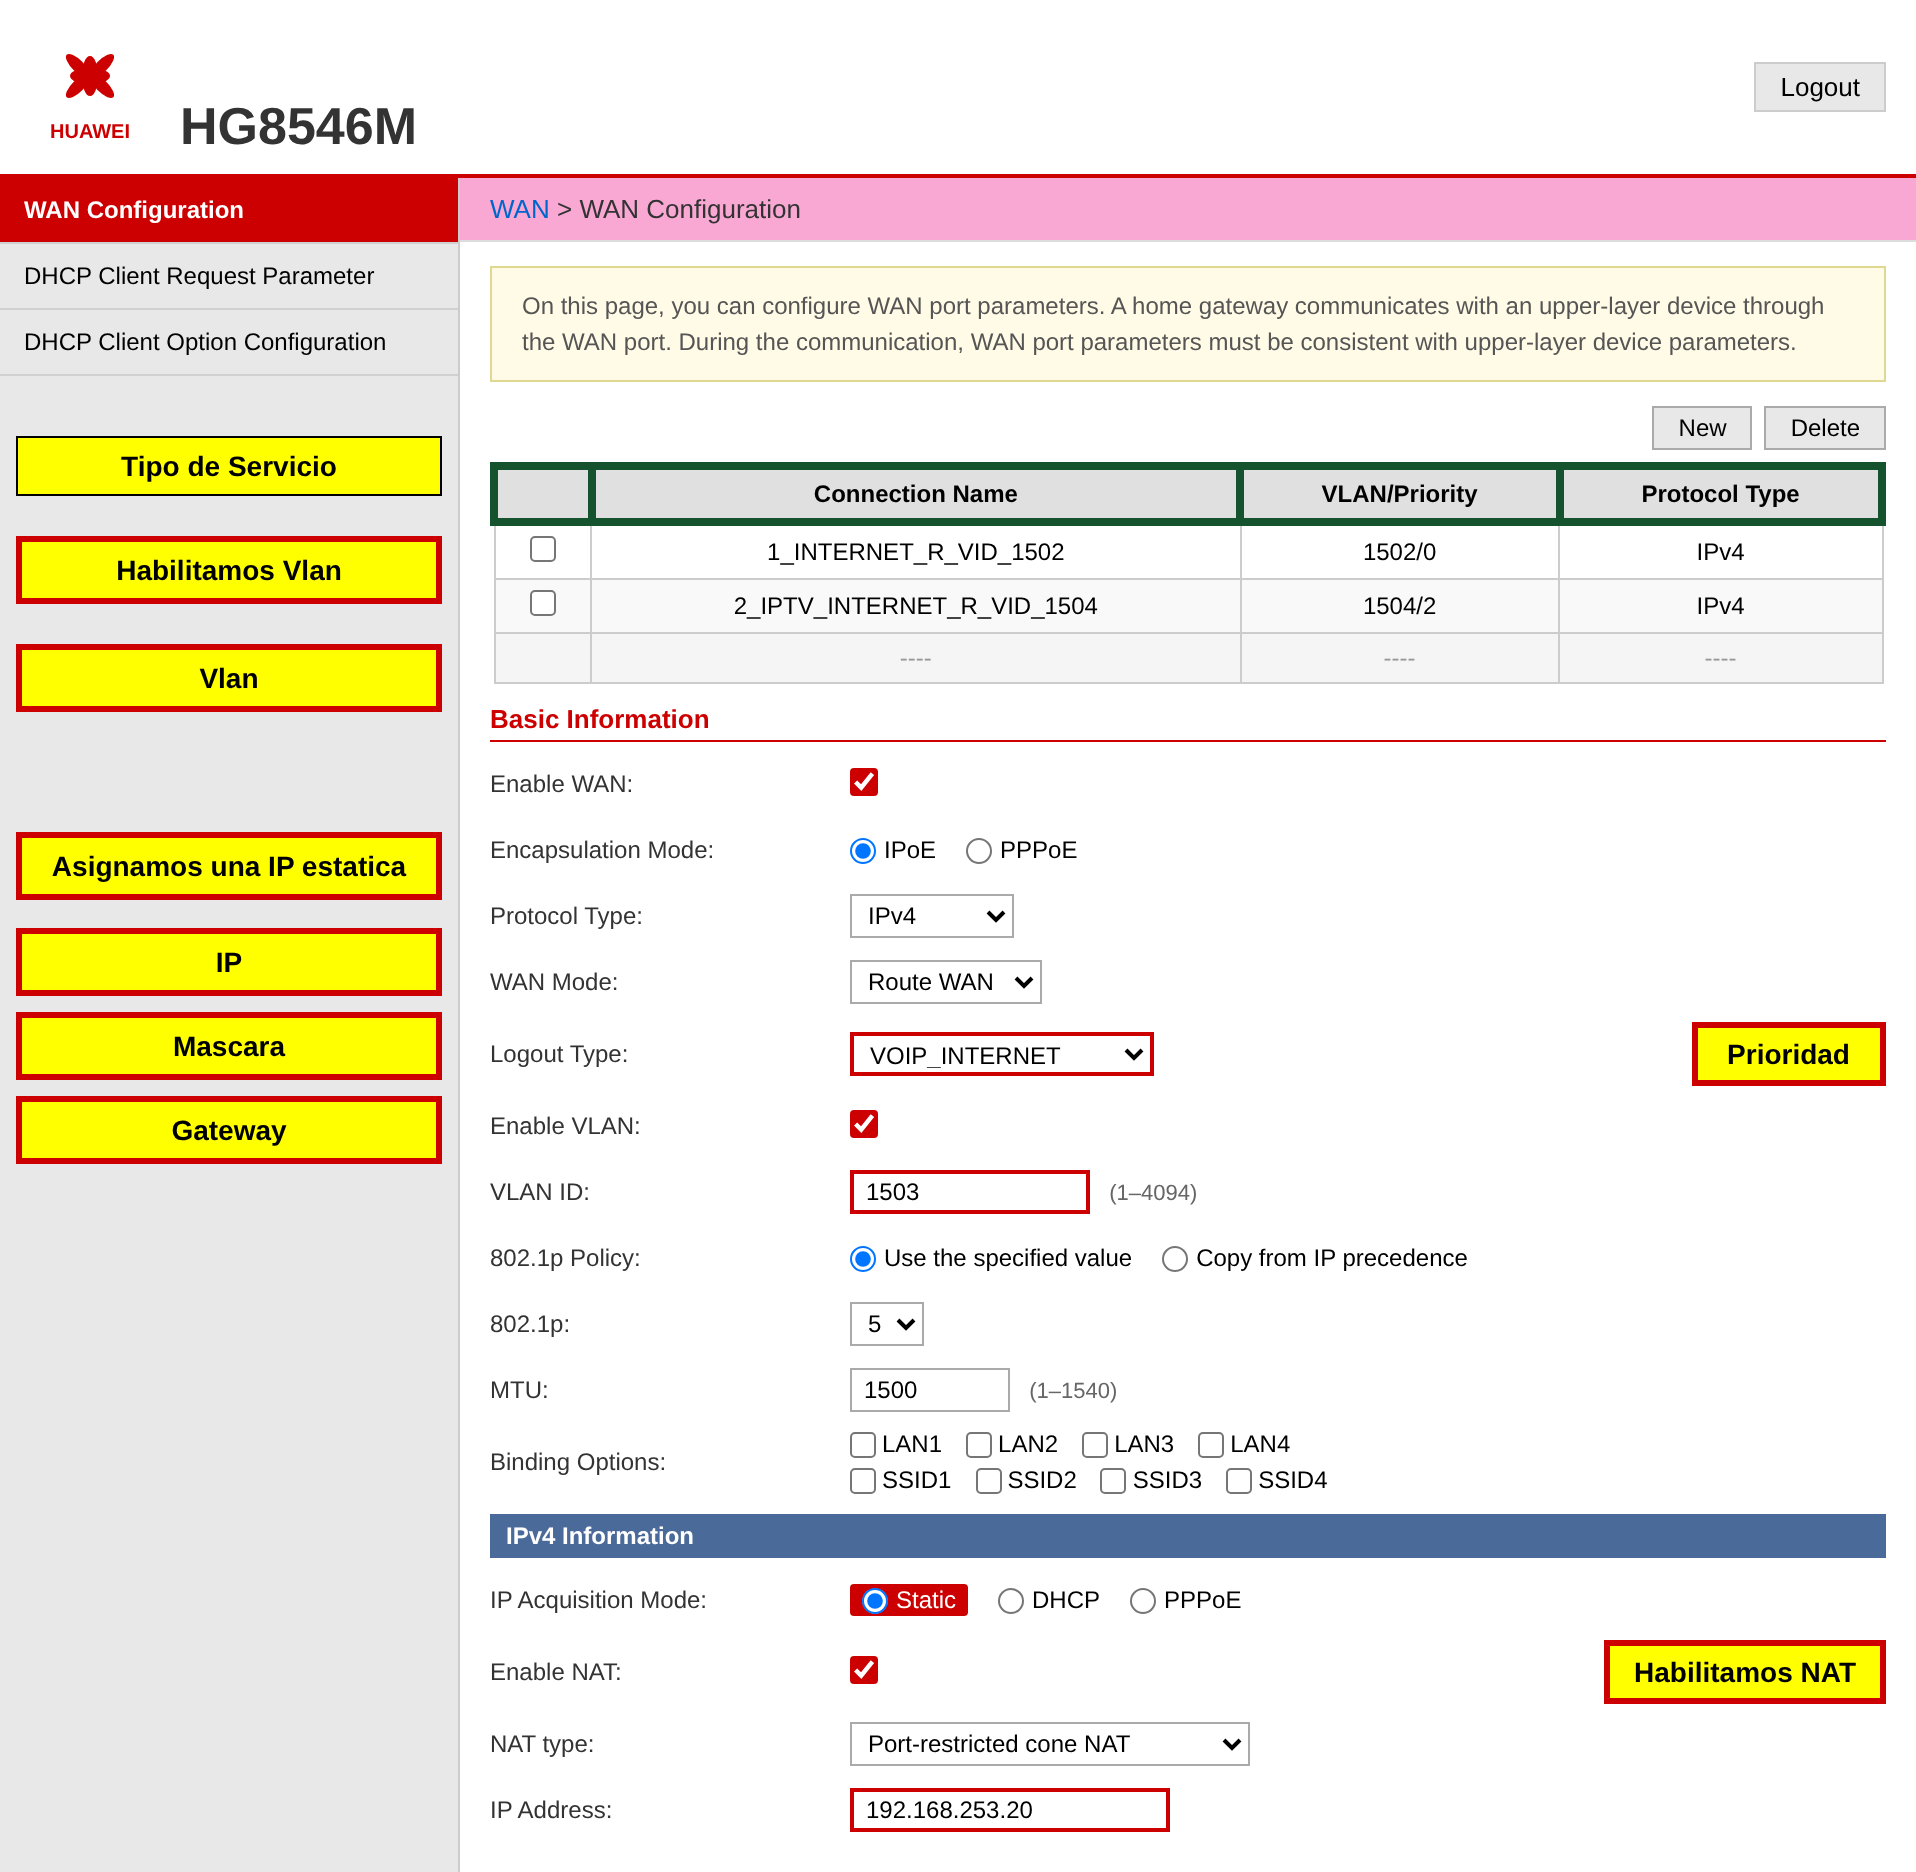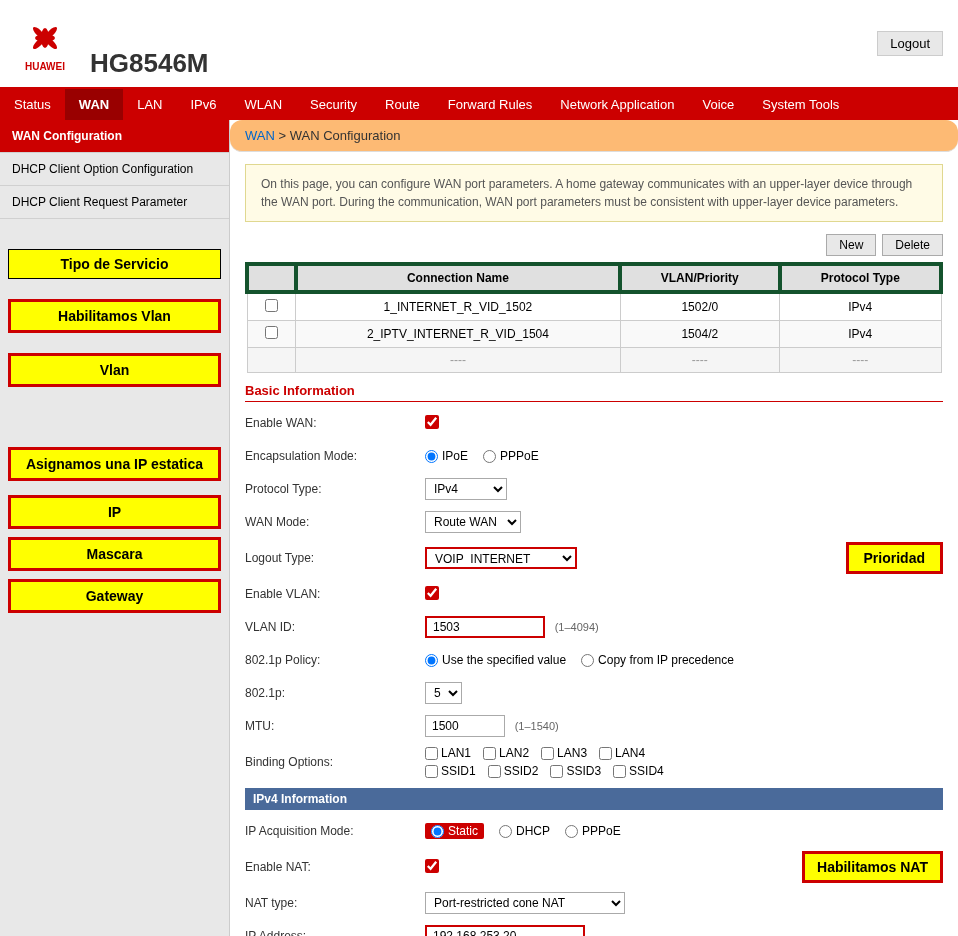--- a/index.html
+++ b/index.html
@@ -24,21 +24,21 @@
     
     
     .sidebar { width: 230px; background: #e8e8e8; border-right: 1px solid #ccc; flex-shrink: 0; }
     .sidebar-item { padding: 9px 12px; cursor: pointer; border-bottom: 1px solid #d0d0d0; font-size: 12px; }
     .sidebar-item.active { background: #cc0000; color: white; font-weight: bold; }
     
     
     .main-content { flex: 1; padding: 0; background: white; }
     
     
-    .breadcrumb { padding: 8px 15px; font-size: 13px; color: #333; background: #fdba74; border-bottom: 1px solid #ddd; border-radius: 12px; }
+    .breadcrumb { padding: 8px 15px; font-size: 13px; color: #333; background: #f9a8d4; border-bottom: 1px solid #ddd; }
     .breadcrumb a { color: #0066cc; text-decoration: none; }
     
     
     .info-box { background: #fffbe6; border: 1px solid #e0d890; margin: 12px 15px; padding: 10px 15px; font-size: 12px; color: #555; line-height: 1.5; }
     
     
     .table-area { margin: 0 15px; }
     .btn-row { display: flex; justify-content: flex-end; gap: 6px; margin-bottom: 6px; }
     .btn { background: #e8e8e8; border: 1px solid #aaa; padding: 3px 12px; cursor: pointer; font-size: 12px; }
     
@@ -93,40 +93,27 @@
             <ellipse cx="36" cy="27" rx="3" ry="8" transform="rotate(-45,36,27)"></ellipse>
           </g>
         </svg>
         <span class="logo-text">HUAWEI</span>
       </div>
       <span class="device-name">HG8546M</span>
     </div>
     <button class="logout-btn">Logout</button>
   </div>
 
-  <nav class="nav">
-    <div class="nav-item">Status</div>
-    <div class="nav-item active">WAN</div>
-    <div class="nav-item">LAN</div>
-    <div class="nav-item">IPv6</div>
-    <div class="nav-item">WLAN</div>
-    <div class="nav-item">Security</div>
-    <div class="nav-item">Route</div>
-    <div class="nav-item">Forward Rules</div>
-    <div class="nav-item">Network Application</div>
-    <div class="nav-item">Voice</div>
-    <div class="nav-item">System Tools</div>
-  </nav>
 
   <div class="page-layout">
 
     <div class="sidebar">
       <div class="sidebar-item active">WAN Configuration</div>
+      <div class="sidebar-item">DHCP Client Request Parameter</div>
       <div class="sidebar-item">DHCP Client Option Configuration</div>
-      <div class="sidebar-item">DHCP Client Request Parameter</div>
 
       <div style="margin: 30px 8px 6px 8px; border: 1px solid #000000; background: yellow; padding: 6px 8px; font-weight: bold; font-size: 14px; text-align: center;">Tipo de Servicio</div>
       <div style="margin: 20px 8px 6px 8px; border: 3px solid #cc0000; background: yellow; padding: 6px 8px; font-weight: bold; font-size: 14px; text-align: center;">
         <span>Habilitamos Vlan</span>
       </div>
       <div style="margin: 20px 8px 6px 8px; border: 3px solid #cc0000; background: yellow; padding: 6px 8px; font-weight: bold; font-size: 14px; text-align: center;">Vlan</div>
       <div style="margin: 60px 8px 6px 8px; border: 3px solid #cc0000; background: yellow; padding: 6px 8px; font-weight: bold; font-size: 14px; text-align: center;">
         <span>Asignamos una IP estatica</span>
       </div>
       <div style="margin: 14px 8px 6px 8px; border: 3px solid #cc0000; background: yellow; padding: 6px 8px; font-weight: bold; font-size: 14px; text-align: center;">IP</div>

